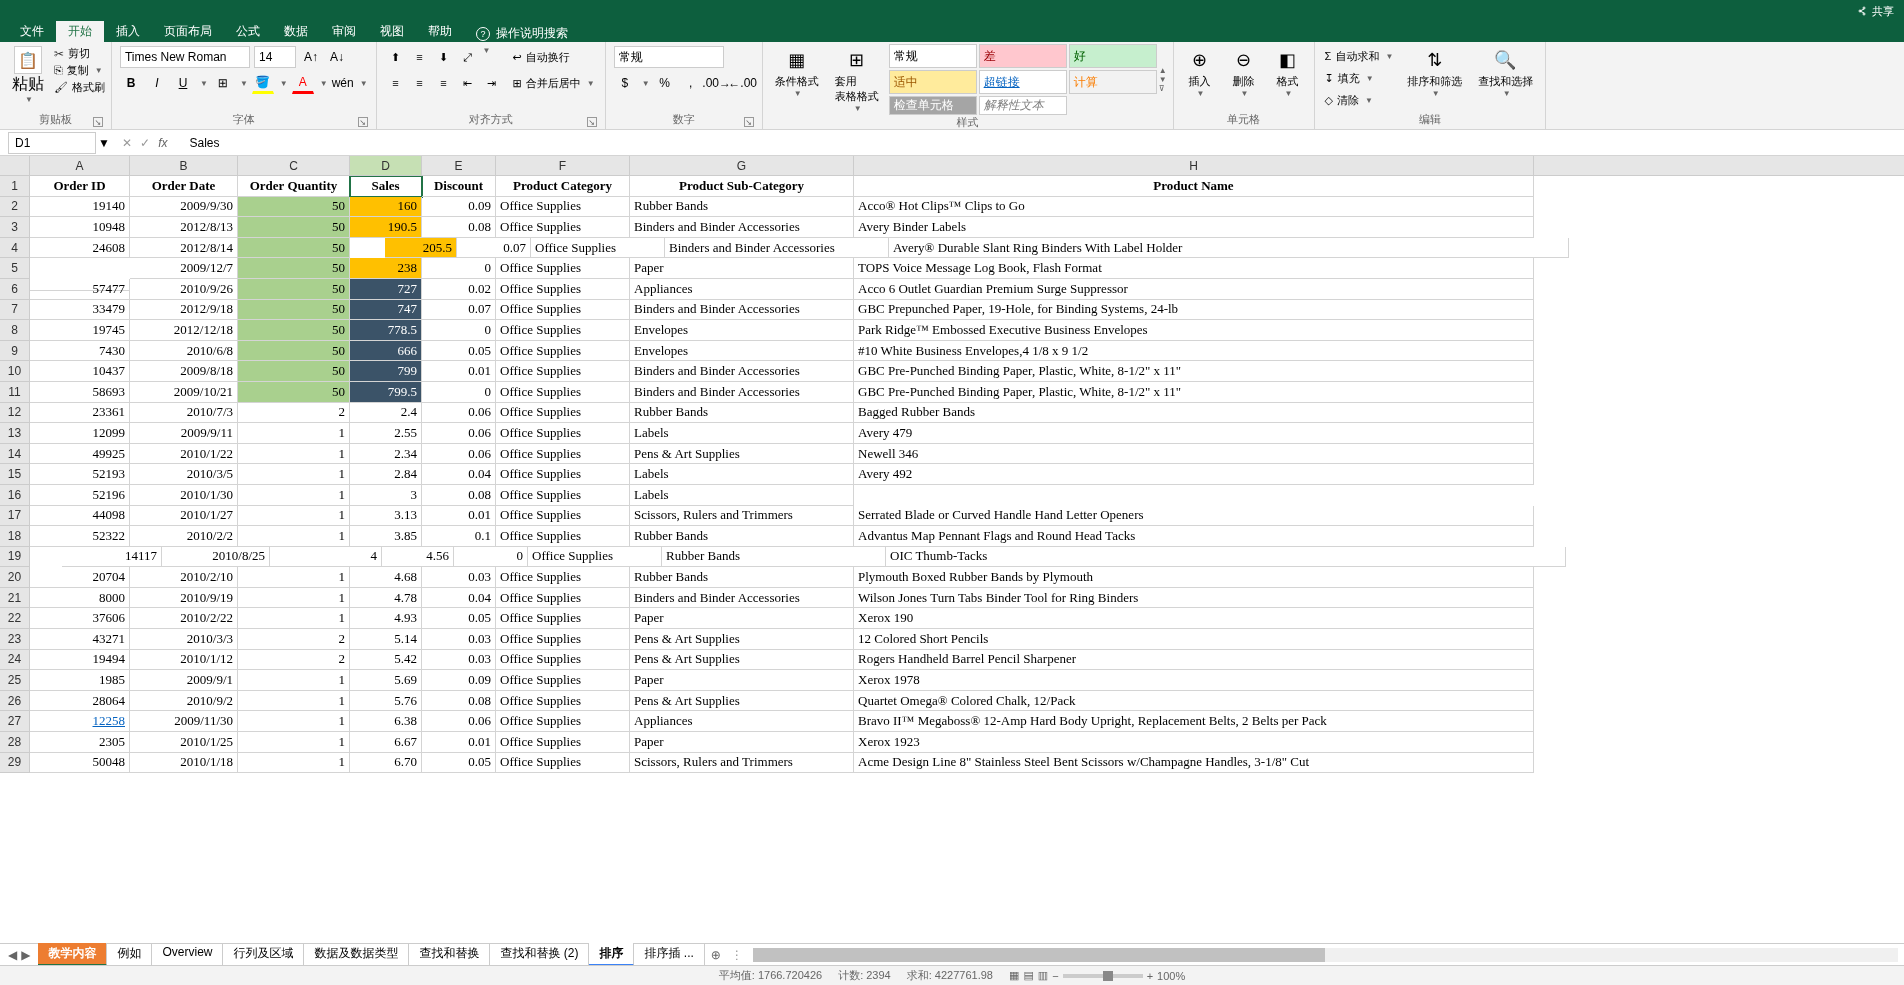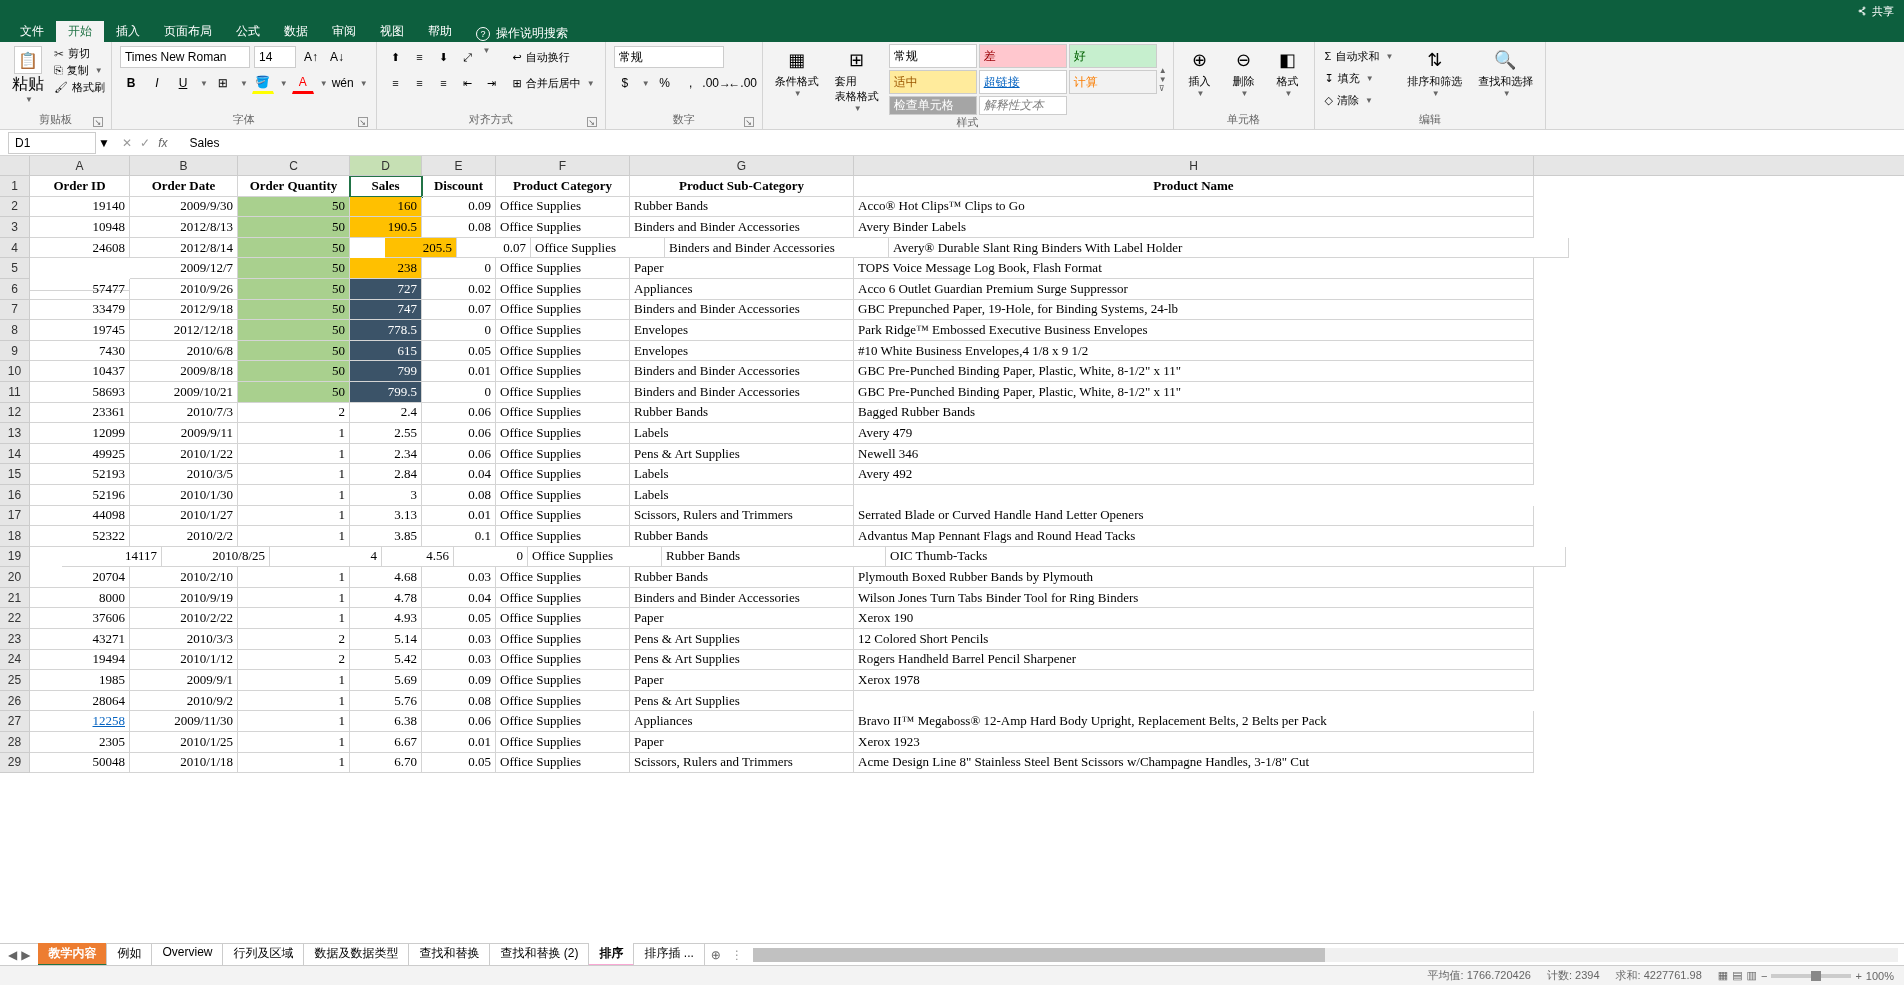--- a/index.html
+++ b/index.html
@@ -86,27 +86,27 @@
 .sales-orange { background: #ffc000; }
 .sales-dark { background: #3b5368; color: #fff; }
 .link-cell { color: #0563c1; text-decoration: underline; }
 .sel-cell { outline: 2px solid #217346; outline-offset: -1px; }
 
 
 .sheet-tabs { position: absolute; bottom: 20px; left: 0; right: 0; height: 22px; background: #fff; border-top: 1px solid #ccc; display: flex; align-items: center; font-size: 12px; }
 .nav-btns { display: flex; gap: 4px; padding: 0 8px; color: #666; }
 .sheet-tab { padding: 2px 10px; border-right: 1px solid #ccc; cursor: pointer; }
 .sheet-tab.active { background: #ed7d31; color: #fff; font-weight: bold; border-bottom: 2px solid #217346; }
-.sheet-tab.current { background: #fff; border-bottom: 2px solid #f9a8d4; font-weight: bold; }
+.sheet-tab.current { background: #fff; border-bottom: 2px solid #3b82f6; font-weight: bold; }
 .add-sheet { width: 22px; text-align: center; color: #666; }
 .hscroll { flex: 1; height: 14px; margin: 0 6px; background: #f0f0f0; position: relative; }
 .hscroll-thumb { position: absolute; left: 0; width: 50%; height: 100%; background: #c1c1c1; }
 
 
-.status-bar { position: absolute; bottom: 0; left: 0; right: 0; height: 20px; background: #f3f3f3; border-top: 1px solid #ccc; display: flex; align-items: center; justify-content: flex-end; font-size: 11px; padding: 0 10px; color: #666; }
+.status-bar { position: absolute; bottom: 0; left: 0; right: 0; height: 20px; background: #f3f3f3; border-top: 1px solid #ccc; display: flex; align-items: center; justify-content: center; font-size: 11px; padding: 0 10px; color: #666; }
 .status-stats { display: flex; gap: 16px; }
 .view-controls { display: flex; gap: 4px; align-items: center; }
 .zoom-slider { width: 80px; height: 4px; background: #ccc; position: relative; }
 .zoom-thumb { position: absolute; left: 50%; top: -3px; width: 10px; height: 10px; background: #888; }
 
 .dd-arrow { font-size: 8px; color: #666; margin-left: 2px; }
 svg { display: block; }
 </style>
 </head>
 <body>
@@ -444,21 +444,21 @@
         <div class="cell r" style="width: 74px;">0</div>
         <div class="cell" style="width: 134px;">Office Supplies</div>
         <div class="cell" style="width: 224px;">Envelopes</div>
         <div class="cell" style="width: 680px;">Park Ridge™ Embossed Executive Business Envelopes</div>
       </div>
       <div class="row">
         <div class="row-h">9</div>
         <div class="cell r" style="width: 100px;">7430</div>
         <div class="cell r" style="width: 108px;">2010/6/8</div>
         <div class="cell r qty-hl" style="width: 112px;">50</div>
-        <div class="cell r sales-dark" style="width: 72px;">615</div>
+        <div class="cell r sales-dark" style="width: 72px;">666</div>
         <div class="cell r" style="width: 74px;">0.05</div>
         <div class="cell" style="width: 134px;">Office Supplies</div>
         <div class="cell" style="width: 224px;">Envelopes</div>
         <div class="cell" style="width: 680px;">#10 White Business Envelopes,4 1/8 x 9 1/2</div>
       </div>
       <div class="row">
         <div class="row-h">10</div>
         <div class="cell r" style="width: 100px;">10437</div>
         <div class="cell r" style="width: 108px;">2009/8/18</div>
         <div class="cell r qty-hl" style="width: 112px;">50</div>
@@ -634,20 +634,21 @@
       </div>
       <div class="row">
         <div class="row-h">26</div>
         <div class="cell r" style="width: 100px;">28064</div>
         <div class="cell r" style="width: 108px;">2010/9/2</div>
         <div class="cell r" style="width: 112px;">1</div>
         <div class="cell r" style="width: 72px;">5.76</div>
         <div class="cell r" style="width: 74px;">0.08</div>
         <div class="cell" style="width: 134px;">Office Supplies</div>
         <div class="cell" style="width: 224px;">Pens &amp; Art Supplies</div>
+        <div class="cell" style="width: 680px;">Quartet Omega® Colored Chalk, 12/Pack</div>
       </div>
       <div class="row">
         <div class="row-h">27</div>
         <div class="cell r link-cell" style="width: 100px;">12258</div>
         <div class="cell r" style="width: 108px;">2009/11/30</div>
         <div class="cell r" style="width: 112px;">1</div>
         <div class="cell r" style="width: 72px;">6.38</div>
         <div class="cell r" style="width: 74px;">0.06</div>
         <div class="cell" style="width: 134px;">Office Supplies</div>
         <div class="cell" style="width: 224px;">Appliances</div>

